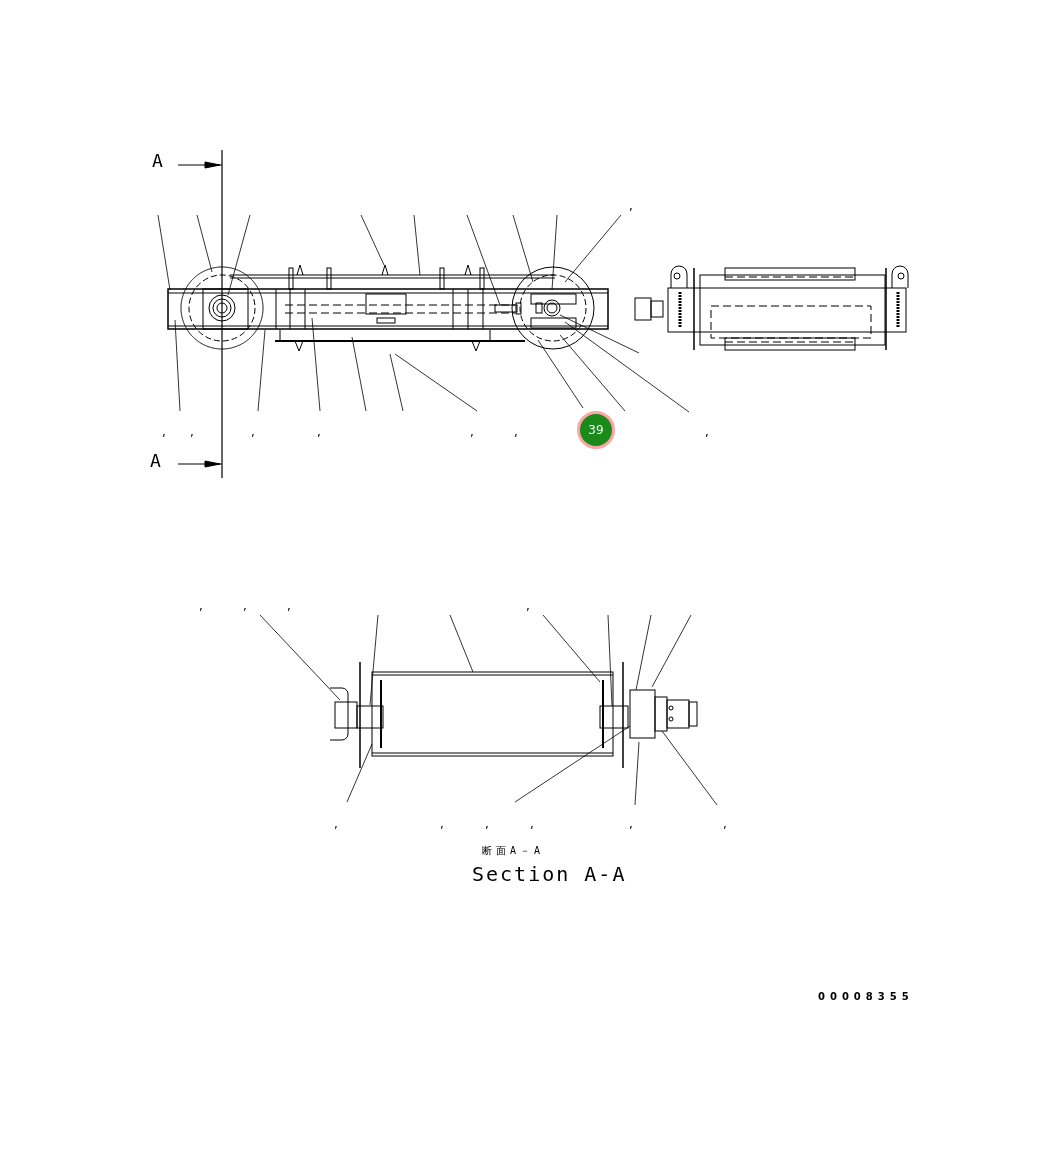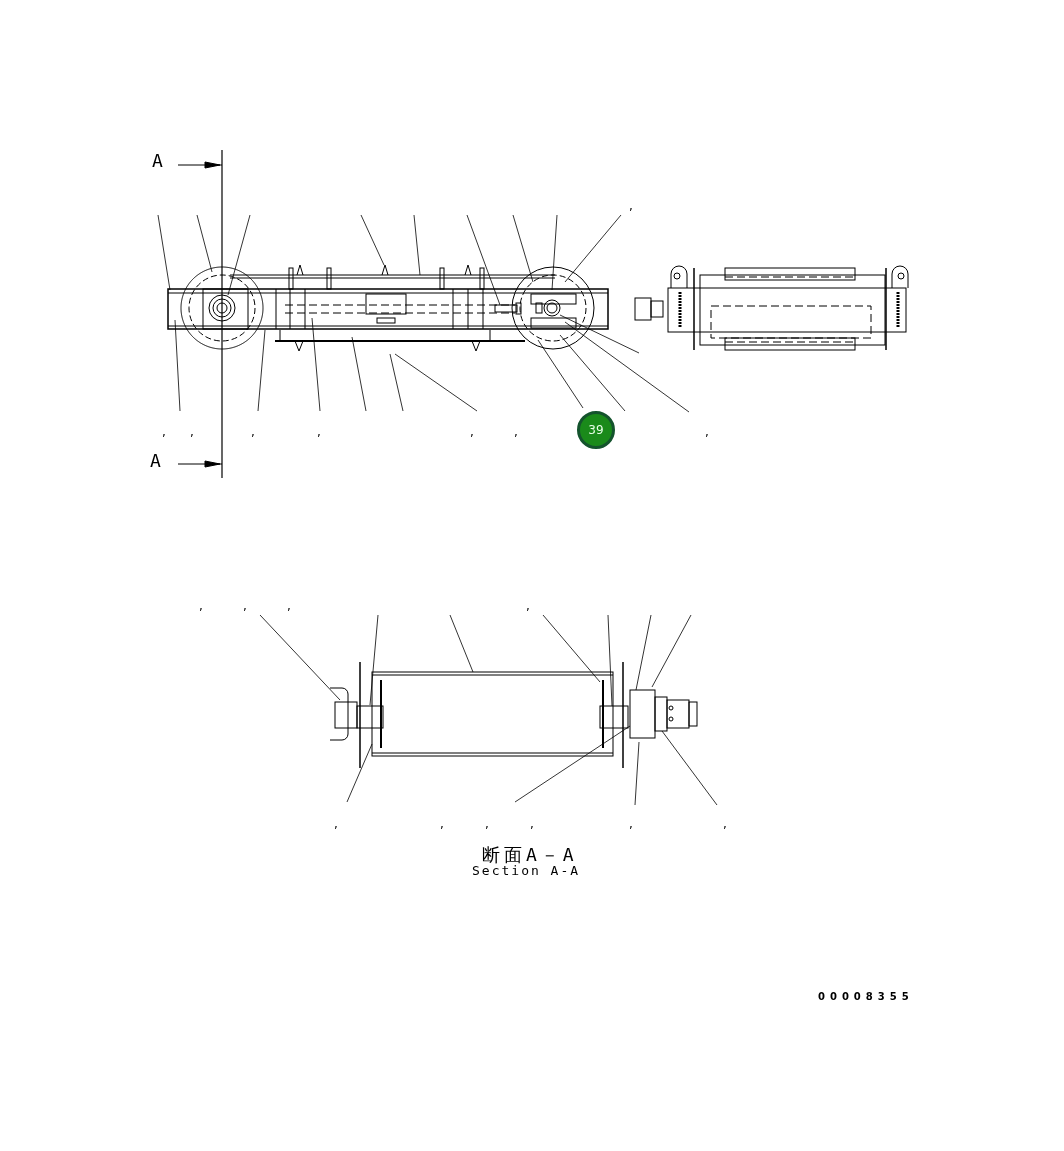--- a/index.html
+++ b/index.html
@@ -3,25 +3,25 @@
 <meta charset="utf-8">
 <style>
   html, body { margin:0; padding:0; background:#ffffff; }
   body { width:1064px; height:1151px; position:relative; overflow:hidden;
          font-family:"DejaVu Sans Mono", monospace; color:#000; }
   .canvas { position:absolute; left:0; top:0; width:1064px; height:1151px; }
   svg { position:absolute; left:0; top:0; }
   .txt { position:absolute; white-space:pre; line-height:1; }
   .sec-label { font-size:18px; }
   .comma { font-size:12px; font-family:"DejaVu Sans", sans-serif; }
-  .caption-jp { font-size:18px; letter-spacing:4px; }
-  .caption-en { font-size:13px; letter-spacing:2px; }
+  .caption-jp { font-size:10px; letter-spacing:4px; }
+  .caption-en { font-size:20px; letter-spacing:2px; }
   .drawing-id { font-size:10px; letter-spacing:5px; font-family:"DejaVu Sans", sans-serif;font-weight:bold; }
   .callout { position:absolute; width:38px; height:38px; border-radius:50%;
-             background:#1a8a1a; border:3px solid #14532d; box-sizing:border-box;
+             background:#1a8a1a; border:3px solid #fca5a5; box-sizing:border-box;
              display:flex; align-items:center; justify-content:center;
              color:#e8ffe8; font-family:"DejaVu Sans", sans-serif; font-size:12px; cursor:pointer; }
 </style>
 </head>
 <body>
 
 <div class="canvas">
 
   <svg width="1064" height="1151" viewBox="0 0 1064 1151" fill="none" stroke="#000" stroke-width="1">
 

